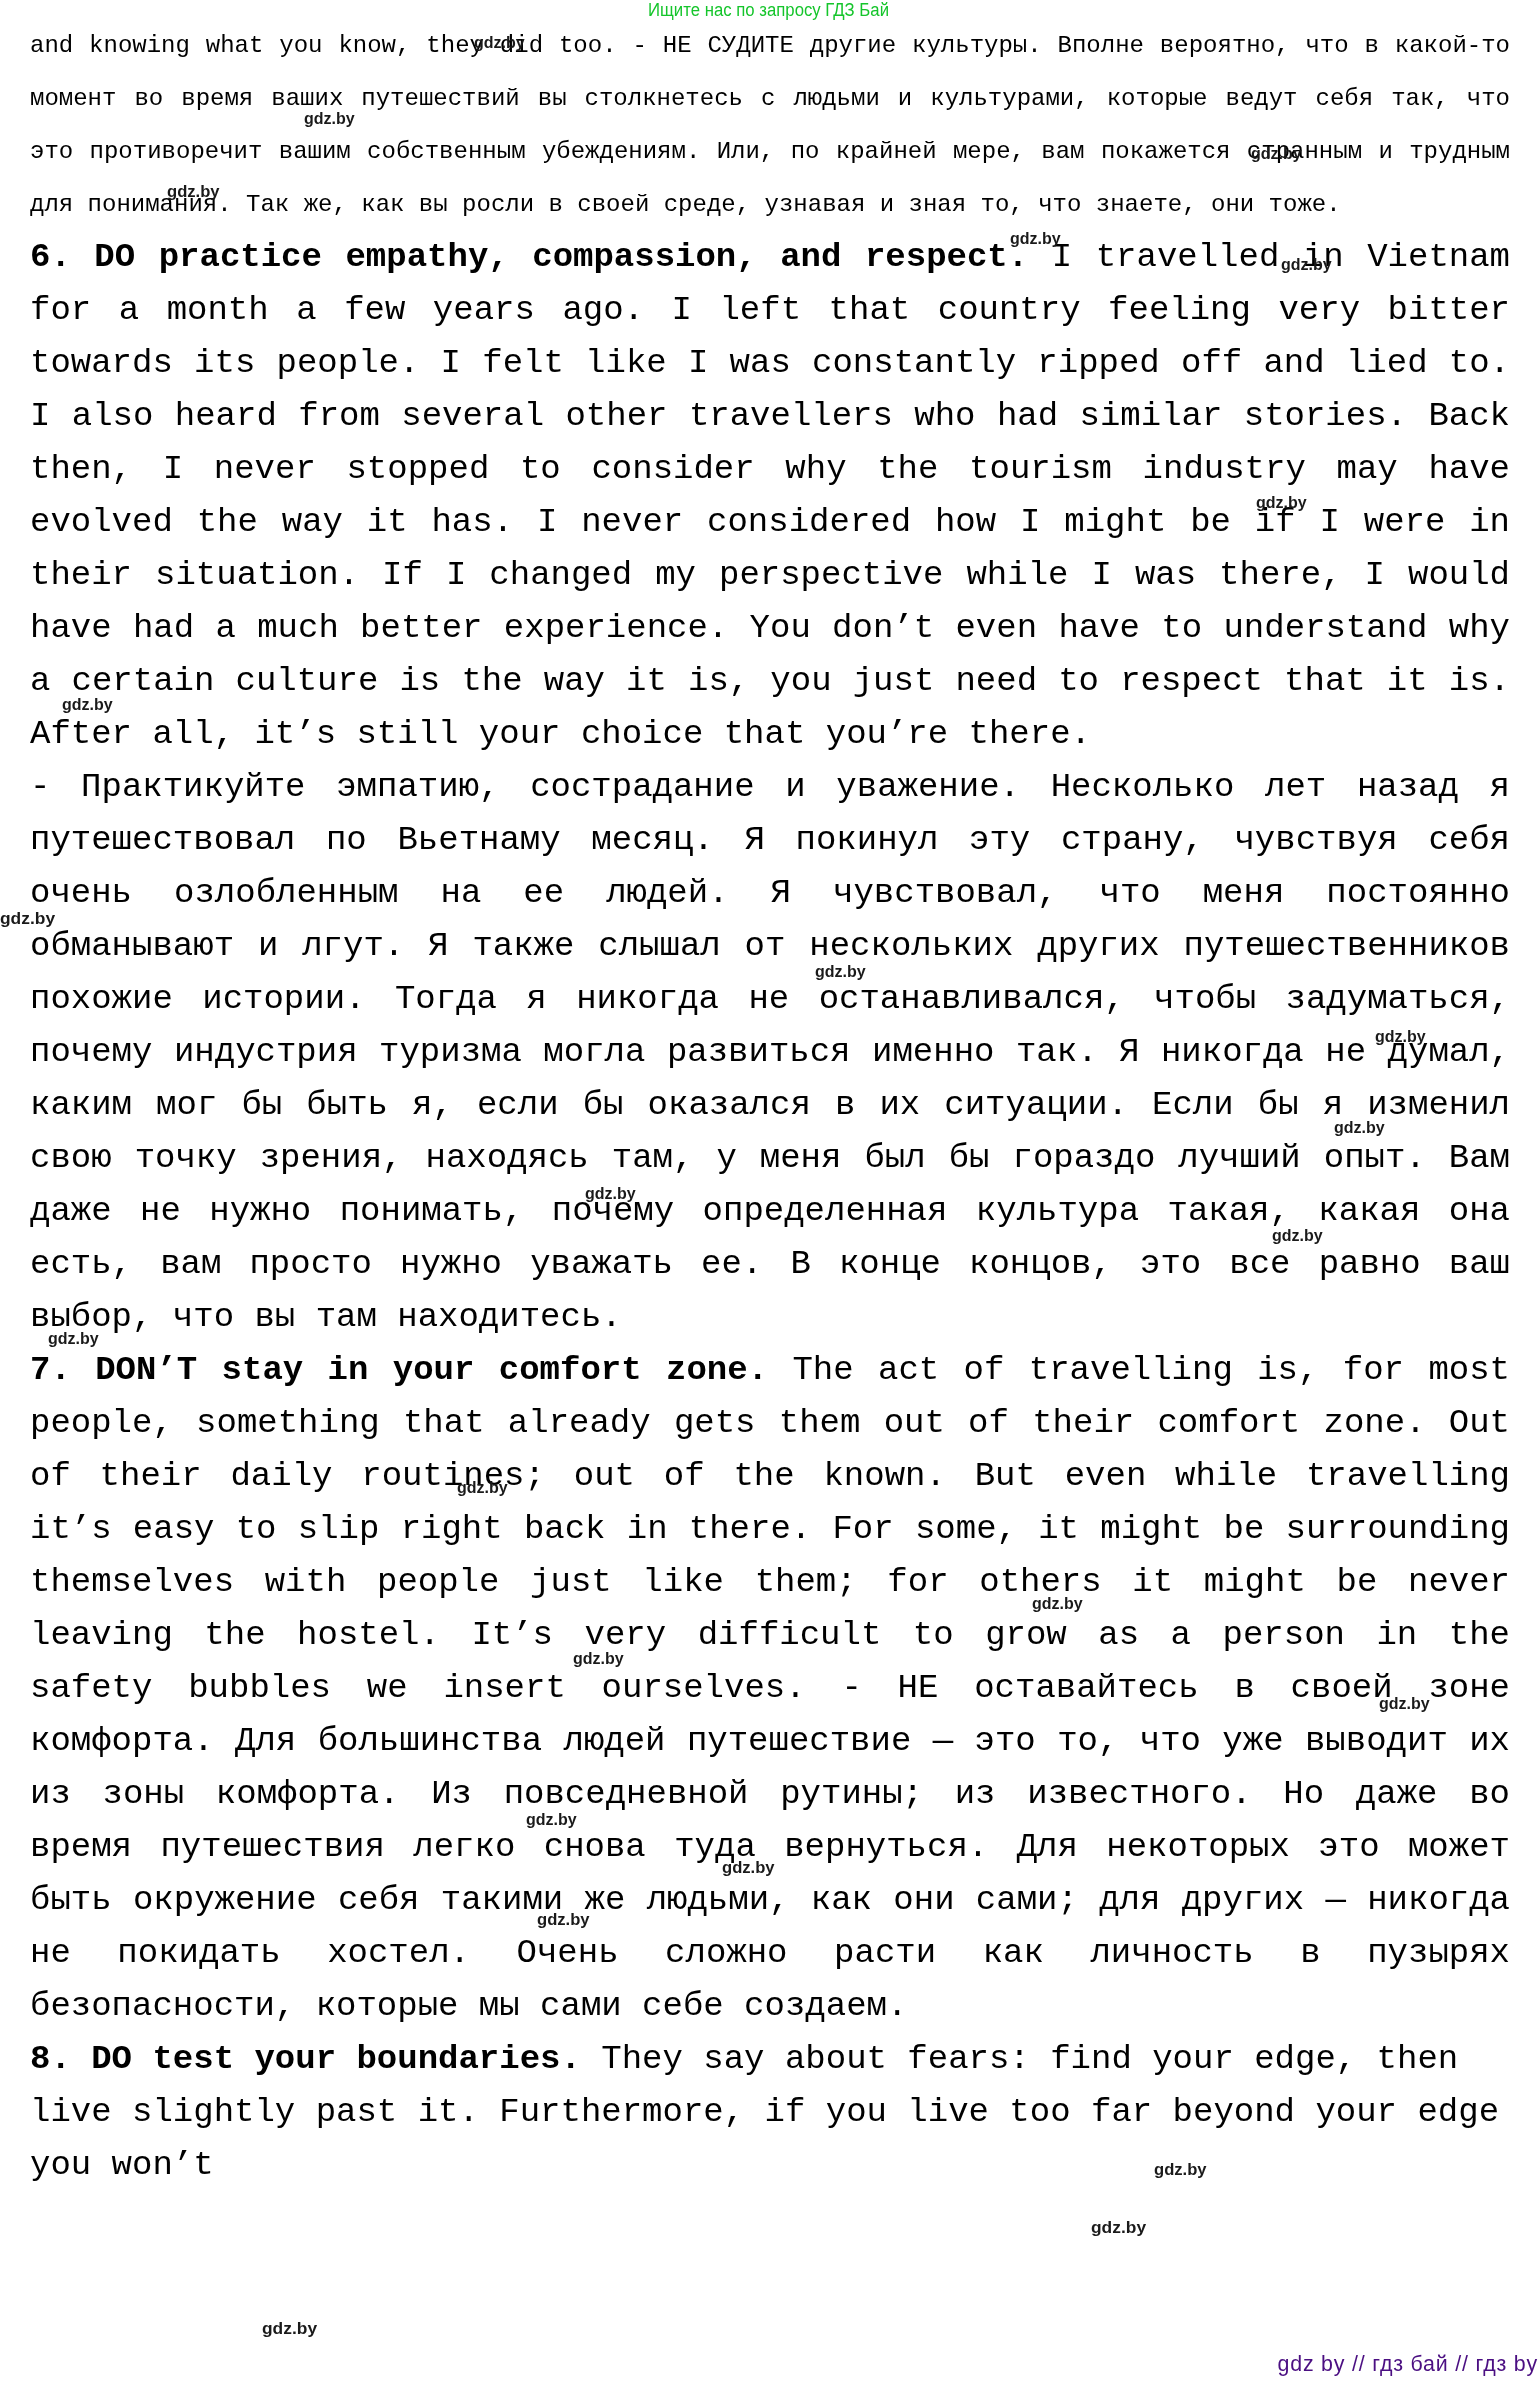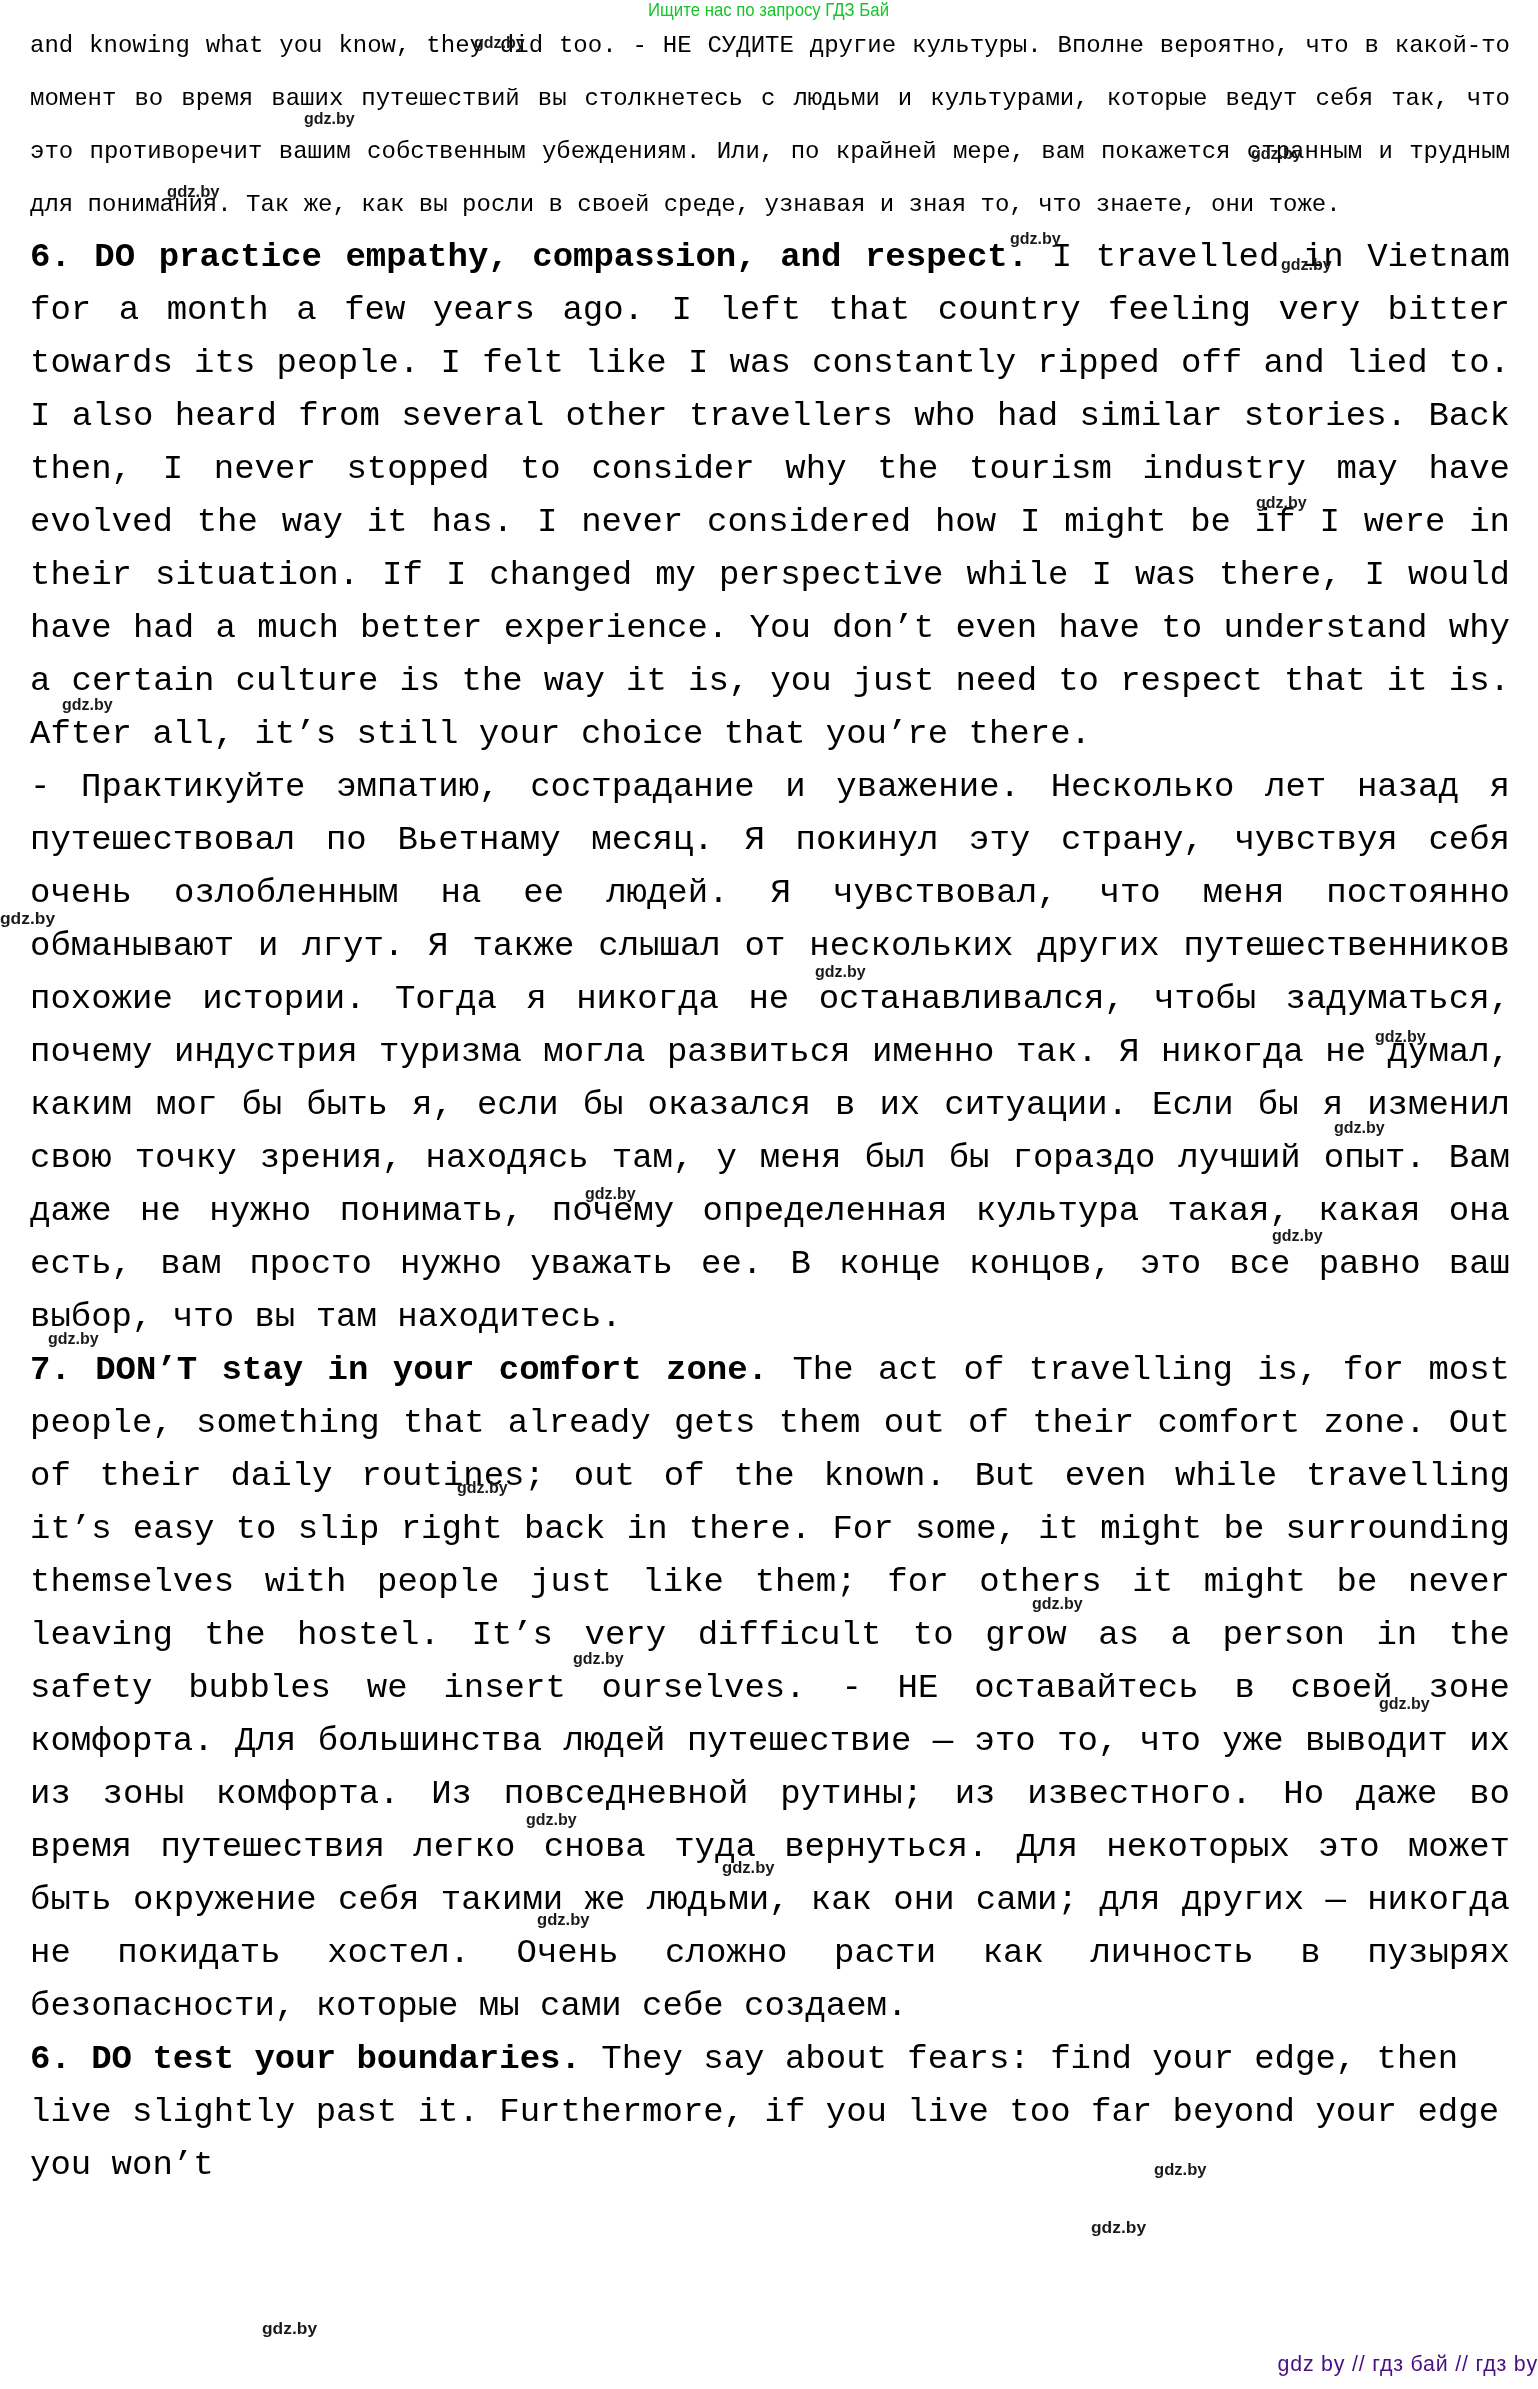--- a/index.html
+++ b/index.html
@@ -114,21 +114,21 @@
 
   <p class="para">
     <span>- Практикуйте эмпатию, сострадание и уважение. Несколько лет назад я путешествовал по Вьетнаму месяц. Я покинул эту страну, чувствуя себя очень озлобленным на ее людей. Я чувствовал, что меня постоянно обманывают и лгут. Я также слышал от нескольких других путешественников похожие истории. Тогда я никогда не останавливался, чтобы задуматься, почему индустрия туризма могла развиться именно так. Я никогда не думал, каким мог бы быть я, если бы оказался в их ситуации. Если бы я изменил свою точку зрения, находясь там, у меня был бы гораздо лучший опыт. Вам даже не нужно понимать, почему определенная культура такая, какая она есть, вам просто нужно уважать ее. В конце концов, это все равно ваш выбор, что вы там находитесь.</span>
   </p>
 
   <p class="para">
     <span class="hd">7. DON’T stay in your comfort zone.</span><span> The act of travelling is, for most people, something that already gets them out of their comfort zone. Out of their daily routines; out of the known. But even while travelling it’s easy to slip right back in there. For some, it might be surrounding themselves with people just like them; for others it might be never leaving the hostel. It’s very difficult to grow as a person in the safety bubbles we insert ourselves. - НЕ оставайтесь в своей зоне комфорта. Для большинства людей путешествие — это то, что уже выводит их из зоны комфорта. Из повседневной рутины; из известного. Но даже во время путешествия легко снова туда вернуться. Для некоторых это может быть окружение себя такими же людьми, как они сами; для других — никогда не покидать хостел. Очень сложно расти как личность в пузырях безопасности, которые мы сами себе создаем.</span>
   </p>
 
   <p class="para ragged">
-    <span class="hd">6. DO test your boundaries.</span><span> They say about fears: find your edge, then live slightly past it. Furthermore, if you live too far beyond your edge you won’t</span>
+    <span class="hd">8. DO test your boundaries.</span><span> They say about fears: find your edge, then live slightly past it. Furthermore, if you live too far beyond your edge you won’t</span>
   </p>
 
 </div>
 
 <div id="watermark-layer">
     <span class="wm" style="left: 474px; top: 35px; font-size: 16px;">gdz.by</span>
     <span class="wm" style="left: 304px; top: 111px; font-size: 16px;">gdz.by</span>
     <span class="wm" style="left: 1251px; top: 146px; font-size: 16px;">gdz.by</span>
     <span class="wm" style="left: 167px; top: 184px; font-size: 16.6px;">gdz.by</span>
     <span class="wm" style="left: 1010px; top: 231px; font-size: 16px;">gdz.by</span>

